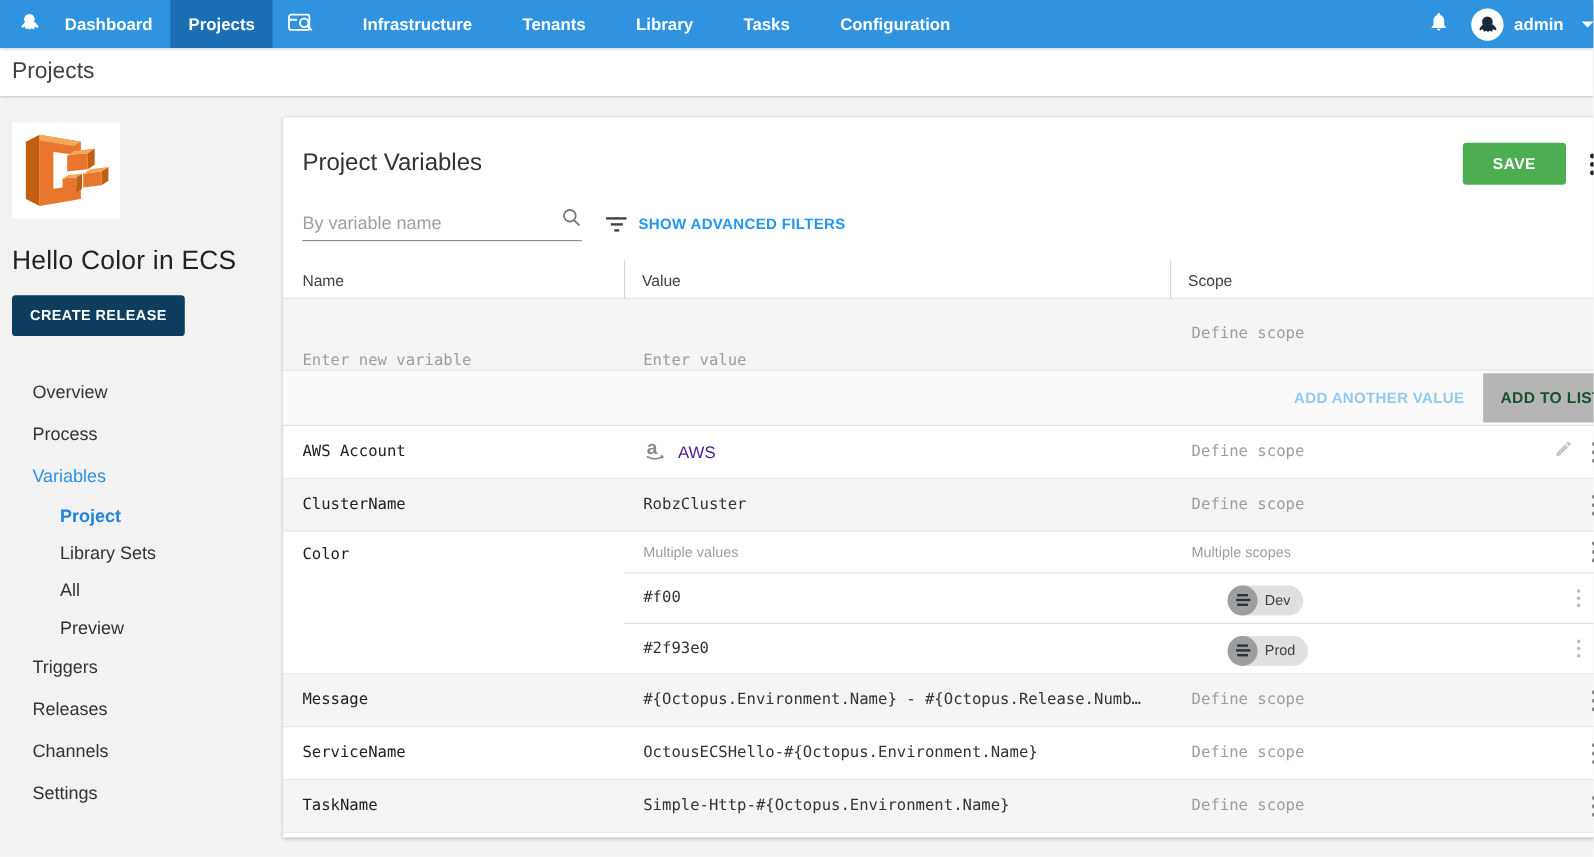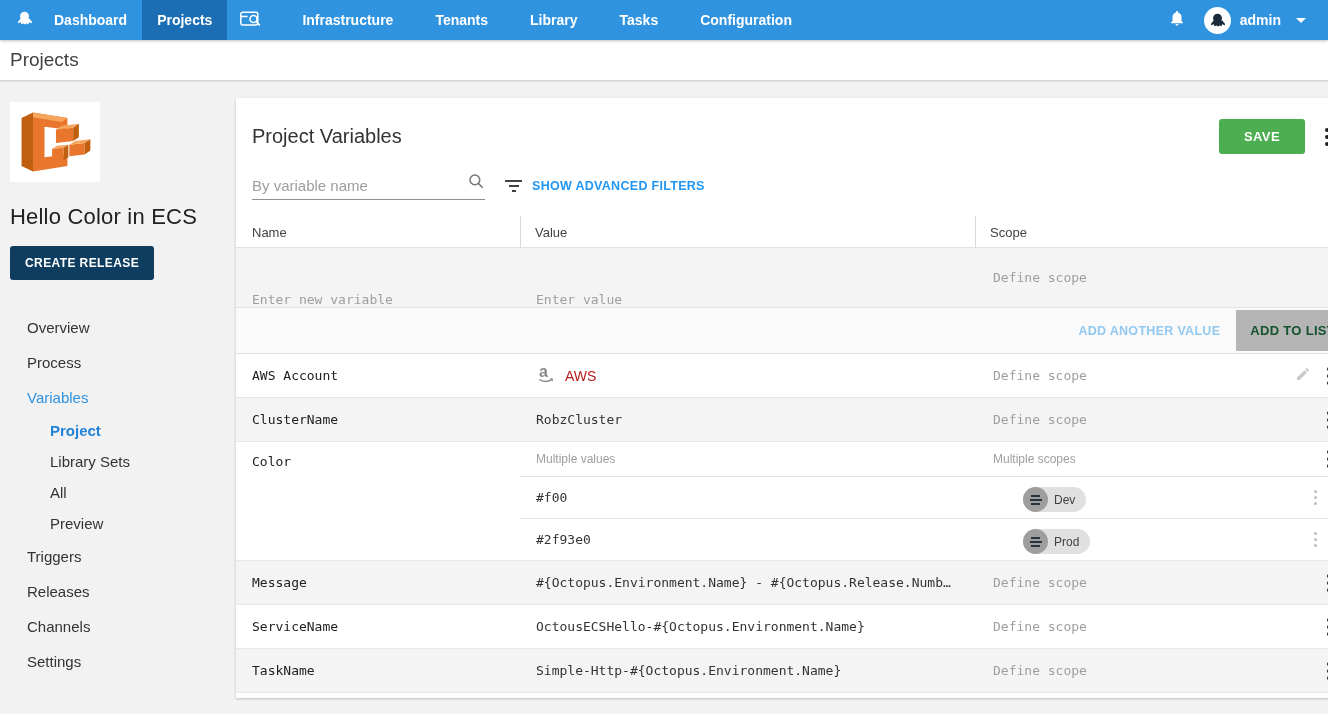--- a/index.html
+++ b/index.html
@@ -6,21 +6,21 @@
   html,body { width:1328px; height:714px; overflow:hidden; }
   body { font-family:"Liberation Sans", sans-serif; background:#f2f2f2; color:#333; }
   .mono { font-family:"DejaVu Sans Mono", monospace; }
 
   
   .navbar { height:40px; background:#2f93e0; display:flex; align-items:stretch; color:#fff; box-shadow:0 1px 3px rgba(0,0,0,.25); position:relative; z-index:5; }
   .nav-item { display:flex; align-items:center; gap:20px; padding:0 15px; font-size:14px; font-weight:700; color:#fff; cursor:pointer; }
   .nav-item.active { background:#1c6eb4; }
   .nav-item.icon-only { padding:0 13px; }
   .nav-spacer { flex:1; }
-  .nav-right { display:flex; align-items:center; gap:18px; padding-right:22px; }
+  .nav-right { display:flex; align-items:center; gap:18px; }
   .bell-btn { display:flex; align-items:center; cursor:pointer; }
   .user-block { display:flex; align-items:center; gap:9px; cursor:pointer; }
   .avatar { width:27px; height:27px; border-radius:50%; background:#fff; display:flex; align-items:center; justify-content:center; }
   .user-name { font-size:14px; font-weight:700; }
   .caret-down { width:0; height:0; border-left:5px solid transparent; border-right:5px solid transparent; border-top:5px solid #fff; margin-left:6px; }
 
   
   .breadcrumb-bar { height:40px; background:#fff; display:flex; align-items:center; padding-left:10px; box-shadow:0 1px 2px rgba(0,0,0,.18); position:relative; z-index:4; }
   .breadcrumb-title { font-size:19px; color:#424242; }
 
@@ -75,21 +75,21 @@
   .add-to-list { background:#b5b5b5; color:#14532d; border:none; font-size:13px; font-weight:700; letter-spacing:.3px; padding:13px 14px; cursor:pointer; border-radius:1px; font-family:"Liberation Sans",sans-serif; }
 
   .vrow { min-height:44px; border-bottom:1px solid #e8e8e8; }
   .vrow.stripe { background:#f4f4f4; }
   .cname { font-family:"DejaVu Sans Mono",monospace; font-size:13px; color:#212121; padding-left:16px; }
   .cvalue { font-family:"DejaVu Sans Mono",monospace; font-size:13px; color:#333; padding-left:16px; white-space:nowrap; overflow:hidden; }
   .cscope { color:#9e9e9e; font-family:"DejaVu Sans Mono",monospace; font-size:13px; padding-left:18px; }
   .cactions { display:flex; align-items:center; justify-content:flex-end; gap:10px; padding-right:12px; }
 
   .aws-link { display:flex; align-items:center; gap:9px; }
-  .aws-text { color:#b91c1c; font-size:14px; cursor:pointer; }
+  .aws-text { color:#4c1d95; font-size:14px; cursor:pointer; }
 
   
   .vrow-color { display:grid; grid-template-columns:284px 1fr; border-bottom:1px solid #e8e8e8; }
   .vrow-color .cname { padding-top:12px; align-self:start; }
   .color-head { display:grid; grid-template-columns:455px 265px 1fr; align-items:center; min-height:34px; }
   .muted-sm { color:#9e9e9e; font-size:12px; padding-left:16px; font-family:"Liberation Sans",sans-serif; }
   .muted-sm.scope { padding-left:18px; }
   .color-sub { display:grid; grid-template-columns:455px 265px 1fr; align-items:center; min-height:42px; border-top:1px solid #e3e3e3;gap:34px; }
 
   .chip { display:inline-flex; align-items:center; background:#e0e0e0; border-radius:13px; height:25px; padding-right:11px; margin-left:14px; cursor:default; }

